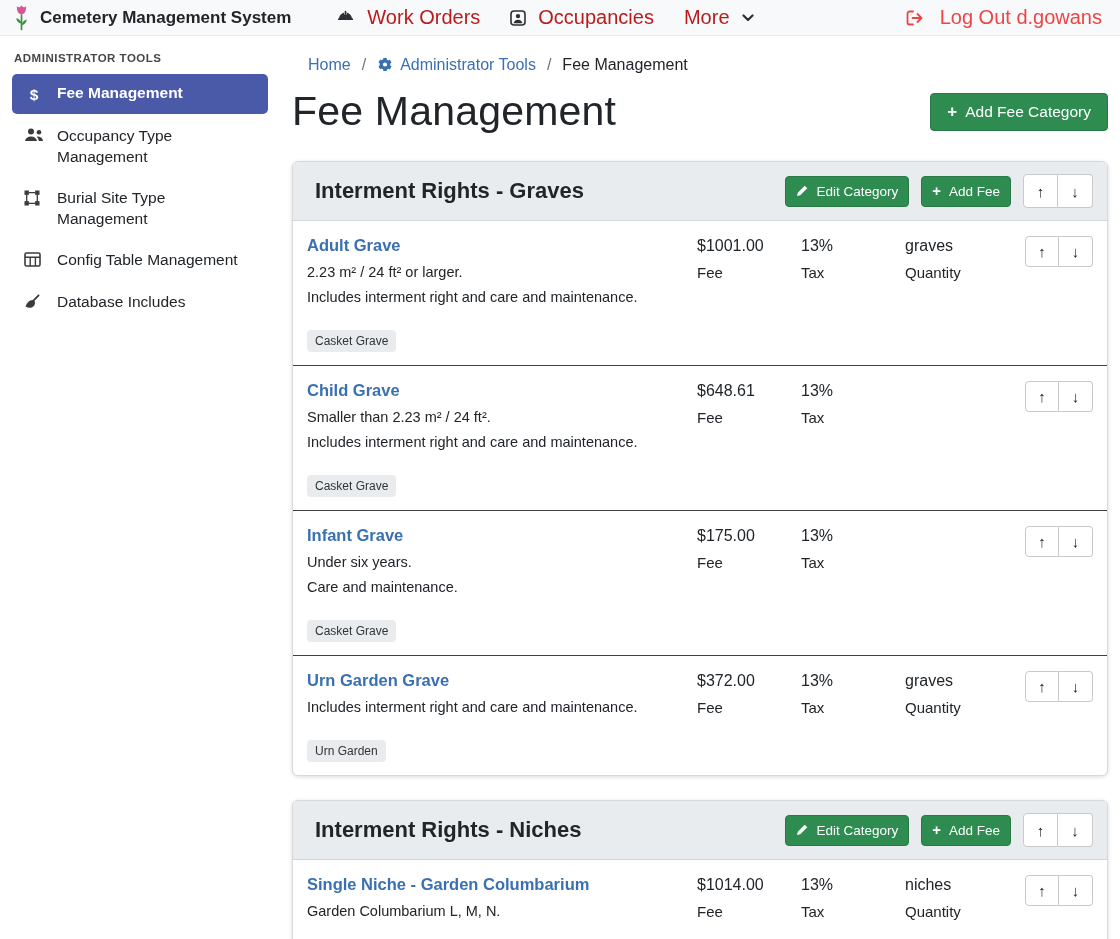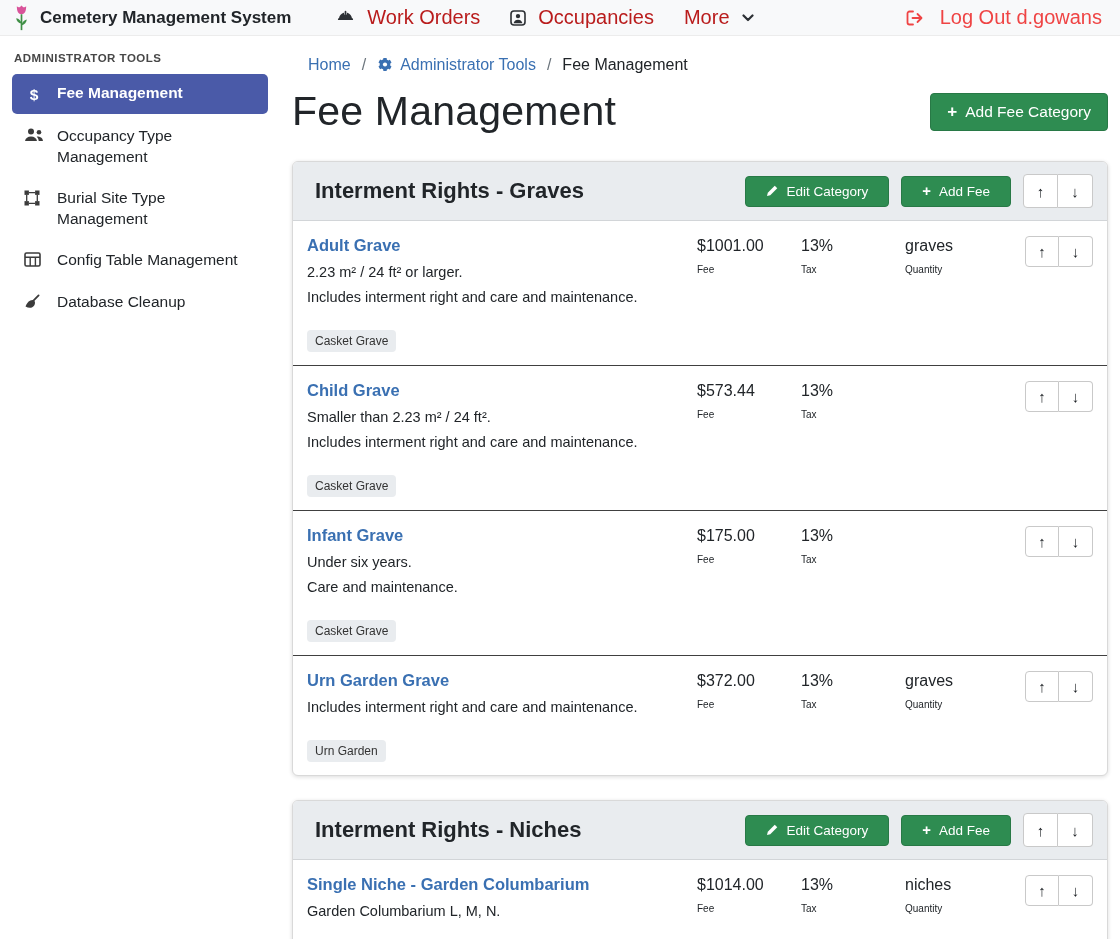--- a/index.html
+++ b/index.html
@@ -68,21 +68,21 @@
 
   
   .page-head { display: flex; align-items: center; justify-content: space-between; margin: 6px 0 26px 0; }
   .page-title { font-size: 41px; font-weight: 400; color: #212529; letter-spacing: .2px; }
   .btn { border: none; cursor: pointer; font-family: inherit; }
   .btn-green {
     background: #2e8c51; color: #ffffff; border: 1px solid #287946;
     border-radius: 4px; display: inline-flex; align-items: center; gap: 8px;
   }
   .btn-lg { padding: 9px 16px; font-size: 15.5px; }
-  .btn-sm { padding: 7px 20px; font-size: 13.5px; }
+  .btn-sm { padding: 7px 10px; font-size: 13.5px; }
   .ico-plus { font-weight: 700; font-size: 1.1em; line-height: 1; }
 
   
   .card {
     border: 1px solid #d9d9d9; border-radius: 6px;
     box-shadow: 0 1px 4px rgba(0,0,0,.14);
     margin-bottom: 24px; overflow: hidden; background: #fff;
   }
   .card-header {
     background: #e9ecef; border-bottom: 1px solid #d2d5d8;
@@ -110,21 +110,21 @@
     display: inline-block; color: #3a70b2; font-weight: 700; font-size: 16.5px;
     margin-bottom: 9px; cursor: pointer;
   }
   .fee-desc { font-size: 14.5px; color: #212529; margin-bottom: 9px; }
   .badge {
     display: inline-block; background: #e9ecef; color: #333333;
     font-size: 12px; font-weight: 400; padding: 4px 8px; border-radius: 4px; margin-top: 16px;
   }
   .fee-col { padding-top: 1px; }
   .fee-col .val { font-size: 16px; margin-bottom: 9px; }
-  .fee-col .lbl { font-size: 10px; }
+  .fee-col .lbl { font-size: 15px; }
   .row-actions { justify-self: end; }
 
   svg { display: block; }
 </style>
 </head>
 <body>
 
 <nav class="navbar">
   <a class="brand">
     <span>
@@ -228,21 +228,21 @@
       <span>Config Table Management</span>
     </div>
 
     <div class="side-item">
       <span class="side-icon">
         <svg width="16" height="16" viewBox="0 0 16 16">
           <path d="M14.6 1.4 9.2 6.8" stroke="currentColor" stroke-width="1.8" stroke-linecap="round" fill="none"></path>
           <path d="M8.4 6c-2.9.3-4.8 1.7-6.9 6.5 3.1 1.7 6.6 2.1 8.7-1.1 1-1.6 1-3.1.3-4.4z" fill="currentColor"></path>
         </svg>
       </span>
-      <span>Database Cleanup</span>
+      <span>Database Includes</span>
     </div>
   </aside>
 
   <main class="main">
 
     <nav class="breadcrumb">
       <a class="crumb-link">Home</a>
       <span class="crumb-sep">/</span>
       <a class="crumb-link">
         <span>
@@ -312,21 +312,21 @@
       </div>
 
       <div class="fee-row">
         <div>
           <a class="fee-name">Child Grave</a>
           <p class="fee-desc">Smaller than 2.23 m² / 24 ft².</p>
           <p class="fee-desc">Includes interment right and care and maintenance.</p>
           <span class="badge">Casket Grave</span>
         </div>
         <div class="fee-col">
-          <div class="val">$573.44</div>
+          <div class="val">$648.61</div>
           <div class="lbl">Fee</div>
         </div>
         <div class="fee-col">
           <div class="val">13%</div>
           <div class="lbl">Tax</div>
         </div>
         <div class="fee-col">
           <div class="val"></div>
           <div class="lbl"></div>
         </div>

